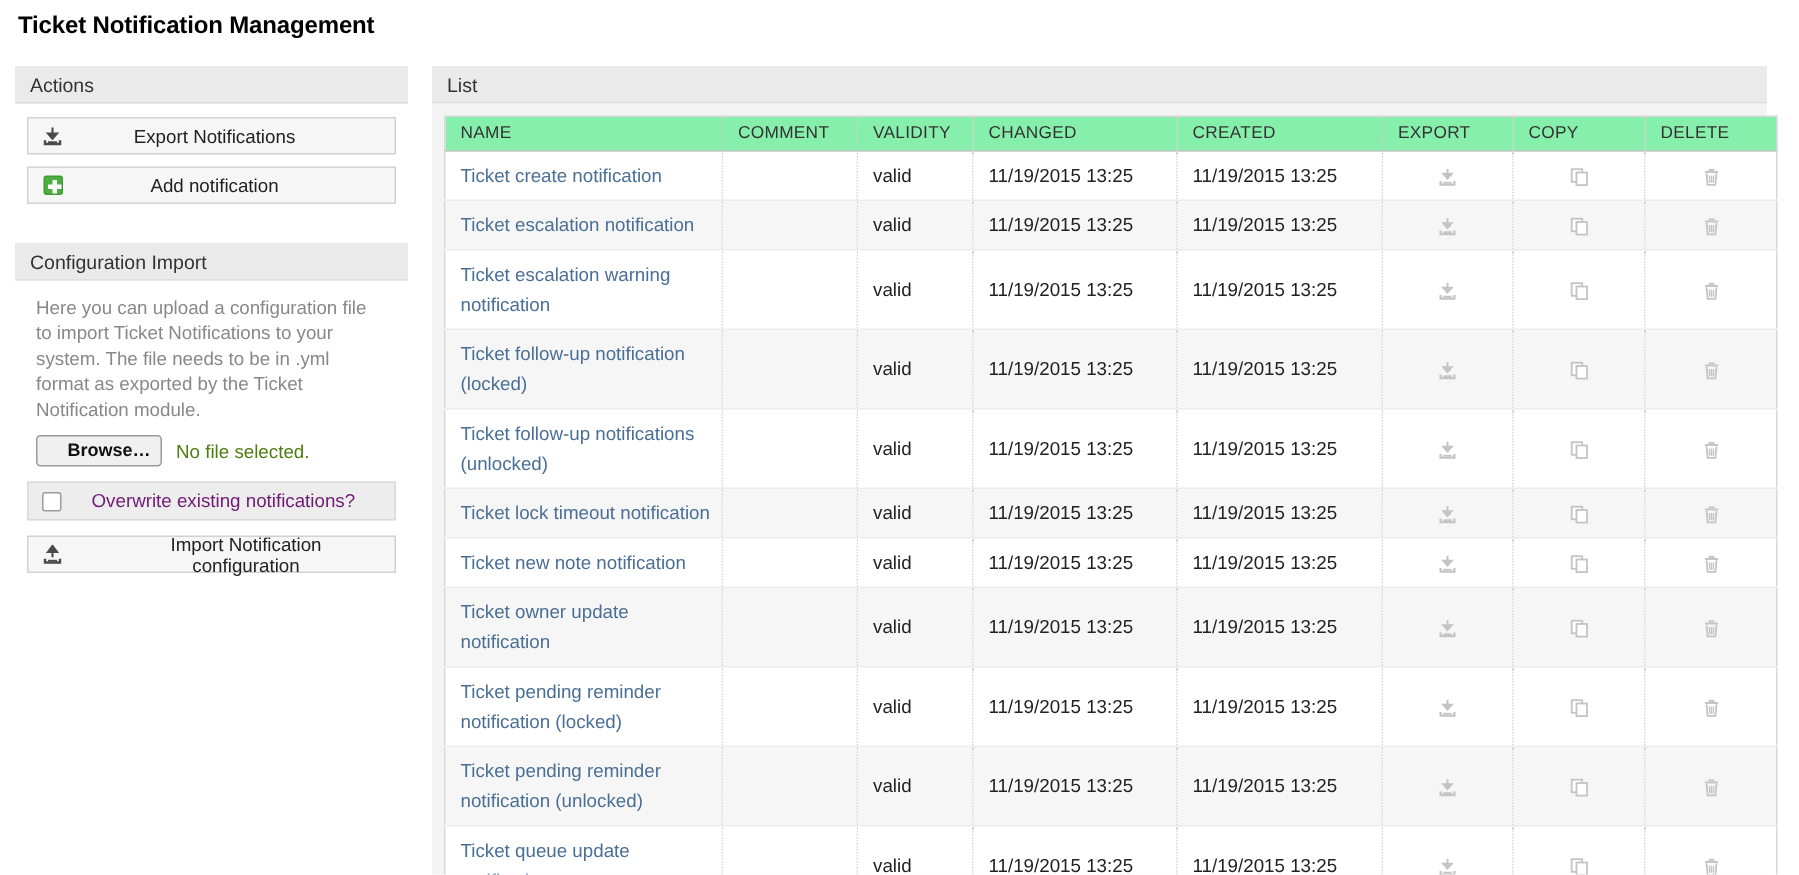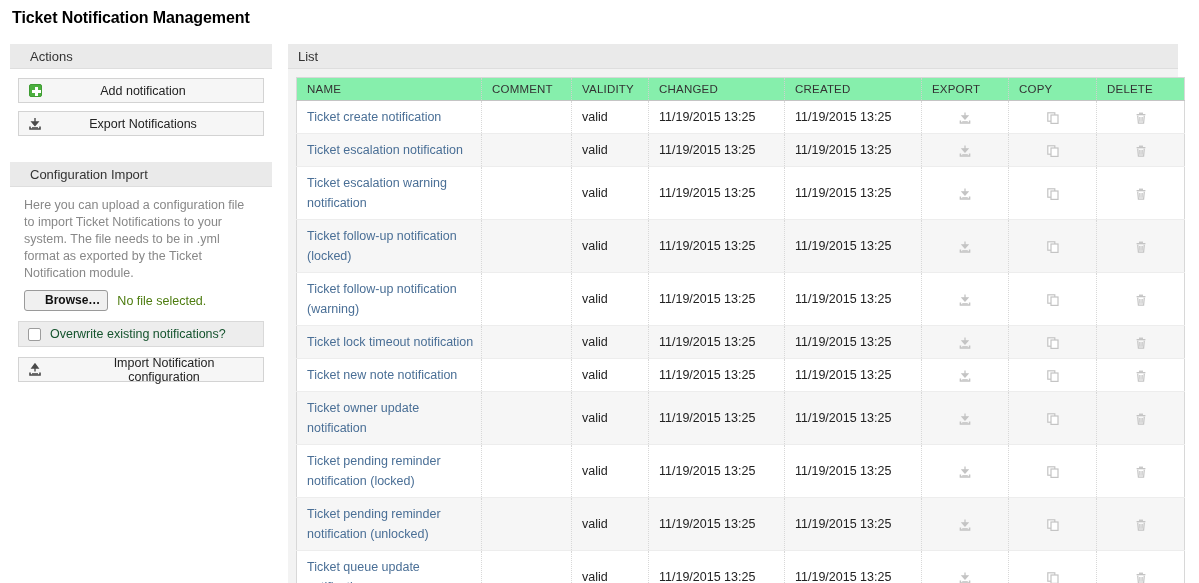--- a/index.html
+++ b/index.html
@@ -30,21 +30,21 @@
     width: 262px;
   }
 
   .widget { margin-bottom: 17px; background: #ffffff; }
 
   .widget-header {
     background: #eaeaea;
     border-bottom: 1px solid #dedede;
     height: 25px;
     line-height: 25px;
-    padding: 0 20px;
+    padding: 0 10px;
     font-size: 13px;
     color: #333333;
   }
 
   .widget-body { padding: 9px 8px 9px 8px; }
 
   .action-button {
     display: flex;
     align-items: center;
     height: 25px;
@@ -129,22 +129,22 @@
   .cbx {
     width: 13px; height: 13px;
     border: 1px solid #9c9c9c;
     background: #ffffff;
     border-radius: 2px;
     flex: none;
     cursor: pointer;
   }
   .checkbox-label {
     font-size: 12.5px;
-    color: #14532d;
-    margin-left: 9px;
+    color: #701a75;
+    margin-left: 20px;
   }
 
   .import-button {
     display: flex;
     align-items: center;
     height: 25px;
     border: 1px solid #d3d3d3;
     background: #f6f6f6;
     margin: 0 2px;
     cursor: pointer;
@@ -231,34 +231,34 @@
   <div class="page-title">Ticket Notification Management</div>
 
   <div class="sidebar">
 
     <div class="widget">
       <div class="widget-header">Actions</div>
       <div class="widget-body">
 
         <div class="action-button">
           <span class="action-icon">
-            <span class="icon-plus-box"></span>
-          </span>
-          <span class="action-label">Add notification</span>
-        </div>
-
-        <div class="action-button">
-          <span class="action-icon">
             <svg width="14" height="14" viewBox="0 0 14 14">
               <path d="M7 1 L7 6.5 M7 8.5 L4 5 L10 5 Z" fill="#4a4a4a" stroke="#4a4a4a" stroke-width="1.4"></path>
               <path d="M2 9.5 L2 12 L12 12 L12 9.5" fill="none" stroke="#4a4a4a" stroke-width="1.6"></path>
               <rect x="4" y="10.2" width="6" height="1.2" fill="#4a4a4a"></rect>
             </svg>
           </span>
           <span class="action-label">Export Notifications</span>
+        </div>
+
+        <div class="action-button">
+          <span class="action-icon">
+            <span class="icon-plus-box"></span>
+          </span>
+          <span class="action-label">Add notification</span>
         </div>
 
       </div>
     </div>
 
     <div class="widget">
       <div class="widget-header">Configuration Import</div>
       <div class="widget-body" style="padding:0 6px 9px 6px;">
 
         <div class="help-text">Here you can upload a configuration file to import Ticket Notifications to your system. The file needs to be in .yml format as exported by the Ticket Notification module.</div>
@@ -398,21 +398,21 @@
                     <rect x="5" y="4" width="7" height="8.4" fill="#ffffff" stroke="#c4c4c4" stroke-width="1.2"></rect>
                   </svg></span></td>
               <td class="icon-cell"><span class="ic-center"><svg width="14" height="14" viewBox="0 0 14 14">
                     <rect x="5" y="1.6" width="4" height="1.3" fill="#c4c4c4"></rect>
                     <rect x="2.6" y="3" width="8.8" height="1.3" fill="#c4c4c4"></rect>
                     <path d="M3.7 4.6 L4.4 12.2 L9.6 12.2 L10.3 4.6" fill="none" stroke="#c4c4c4" stroke-width="1.2"></path>
                     <path d="M5.6 6 L5.8 10.8 M7 6 L7 10.8 M8.4 6 L8.2 10.8" stroke="#c4c4c4" stroke-width="0.9"></path>
                   </svg></span></td>
             </tr>
             <tr>
-              <td><a class="nlink">Ticket follow-up notification (warning)</a></td>
+              <td><a class="nlink">Ticket follow-up notifications (unlocked)</a></td>
               <td></td>
               <td>valid</td>
               <td>11/19/2015 13:25</td>
               <td>11/19/2015 13:25</td>
               <td class="icon-cell"><span class="ic-center"><svg width="14" height="14" viewBox="0 0 14 14">
                     <path d="M7 1.5 L7 6 M7 8 L4.2 4.8 L9.8 4.8 Z" fill="#c4c4c4" stroke="#c4c4c4" stroke-width="1.3"></path>
                     <path d="M2.4 9.6 L2.4 12 L11.6 12 L11.6 9.6" fill="none" stroke="#c4c4c4" stroke-width="1.5"></path>
                     <rect x="4.2" y="10.2" width="5.6" height="1.1" fill="#c4c4c4"></rect>
                   </svg></span></td>
               <td class="icon-cell"><span class="ic-center"><svg width="14" height="14" viewBox="0 0 14 14">

